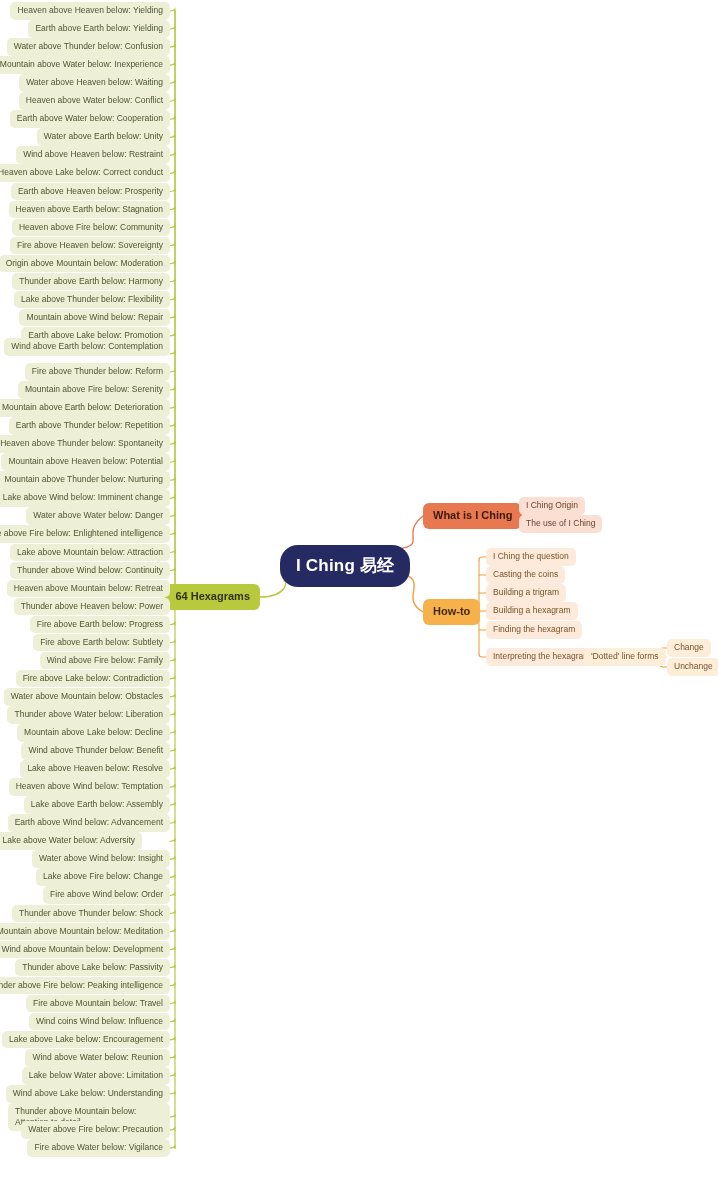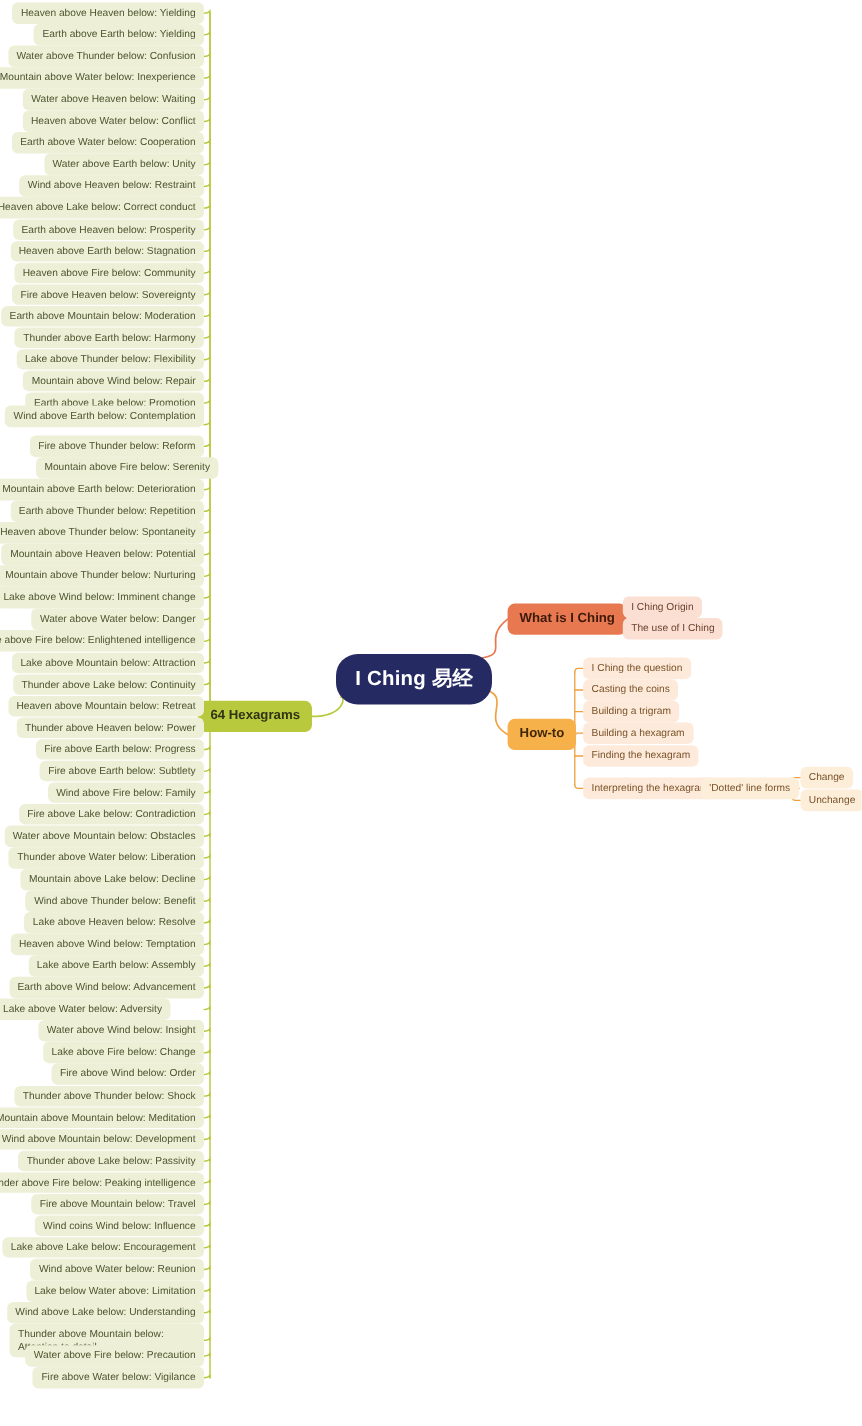--- a/index.html
+++ b/index.html
@@ -214,38 +214,38 @@
       <div class="node leaf-green" style="right: 548px; top: 74.2px;">Water above Heaven below: Waiting</div>
       <div class="node leaf-green" style="right: 548px; top: 92.25px;">Heaven above Water below: Conflict</div>
       <div class="node leaf-green" style="right: 548px; top: 110.3px;">Earth above Water below: Cooperation</div>
       <div class="node leaf-green" style="right: 548px; top: 128.35px;">Water above Earth below: Unity</div>
       <div class="node leaf-green" style="right: 548px; top: 146.4px;">Wind above Heaven below: Restraint</div>
       <div class="node leaf-green" style="right: 548px; top: 164.45px;">Heaven above Lake below: Correct conduct</div>
       <div class="node leaf-green" style="right: 548px; top: 182.5px;">Earth above Heaven below: Prosperity</div>
       <div class="node leaf-green" style="right: 548px; top: 200.55px;">Heaven above Earth below: Stagnation</div>
       <div class="node leaf-green" style="right: 548px; top: 218.6px;">Heaven above Fire below: Community</div>
       <div class="node leaf-green" style="right: 548px; top: 236.65px;">Fire above Heaven below: Sovereignty</div>
-      <div class="node leaf-green" style="right: 548px; top: 254.7px;">Earth above Mountain below: Moderation</div>
+      <div class="node leaf-green" style="right: 548px; top: 254.7px;">Origin above Mountain below: Moderation</div>
       <div class="node leaf-green" style="right: 548px; top: 272.75px;">Thunder above Earth below: Harmony</div>
       <div class="node leaf-green" style="right: 548px; top: 290.8px;">Lake above Thunder below: Flexibility</div>
       <div class="node leaf-green" style="right: 548px; top: 308.85px;">Mountain above Wind below: Repair</div>
       <div class="node leaf-green" style="right: 548px; top: 326.9px;">Earth above Lake below: Promotion</div>
       <div class="node leaf-green" style="right: 548px; top: 338px;">Wind above Earth below: Contemplation</div>
       <div class="node leaf-green" style="right: 548px; top: 363px;">Fire above Thunder below: Reform</div>
-      <div class="node leaf-green" style="right: 536px; top: 381.05px;">Mountain above Fire below: Serenity</div>
+      <div class="node leaf-green" style="right: 548px; top: 381.05px;">Mountain above Fire below: Serenity</div>
       <div class="node leaf-green" style="right: 548px; top: 399.1px;">Mountain above Earth below: Deterioration</div>
       <div class="node leaf-green" style="right: 548px; top: 417.15px;">Earth above Thunder below: Repetition</div>
       <div class="node leaf-green" style="right: 548px; top: 435.2px;">Heaven above Thunder below: Spontaneity</div>
       <div class="node leaf-green" style="right: 548px; top: 453.25px;">Mountain above Heaven below: Potential</div>
       <div class="node leaf-green" style="right: 548px; top: 471.3px;">Mountain above Thunder below: Nurturing</div>
       <div class="node leaf-green" style="right: 548px; top: 489.35px;">Lake above Wind below: Imminent change</div>
       <div class="node leaf-green" style="right: 548px; top: 507.4px;">Water above Water below: Danger</div>
       <div class="node leaf-green" style="right: 548px; top: 525.45px;">Fire above Fire below: Enlightened intelligence</div>
       <div class="node leaf-green" style="right: 548px; top: 543.5px;">Lake above Mountain below: Attraction</div>
-      <div class="node leaf-green" style="right: 548px; top: 561.55px;">Thunder above Lake below: Continuity</div>
+      <div class="node leaf-green" style="right: 548px; top: 561.55px;">Thunder above Wind below: Continuity</div>
       <div class="node leaf-green" style="right: 548px; top: 579.6px;">Heaven above Mountain below: Retreat</div>
       <div class="node leaf-green" style="right: 548px; top: 597.65px;">Thunder above Heaven below: Power</div>
       <div class="node leaf-green" style="right: 548px; top: 615.7px;">Fire above Earth below: Progress</div>
       <div class="node leaf-green" style="right: 548px; top: 633.75px;">Fire above Earth below: Subtlety</div>
       <div class="node leaf-green" style="right: 548px; top: 651.8px;">Wind above Fire below: Family</div>
       <div class="node leaf-green" style="right: 548px; top: 669.85px;">Fire above Lake below: Contradiction</div>
       <div class="node leaf-green" style="right: 548px; top: 687.9px;">Water above Mountain below: Obstacles</div>
       <div class="node leaf-green" style="right: 548px; top: 705.95px;">Thunder above Water below: Liberation</div>
       <div class="node leaf-green" style="right: 548px; top: 724px;">Mountain above Lake below: Decline</div>
       <div class="node leaf-green" style="right: 548px; top: 742.05px;">Wind above Thunder below: Benefit</div>

